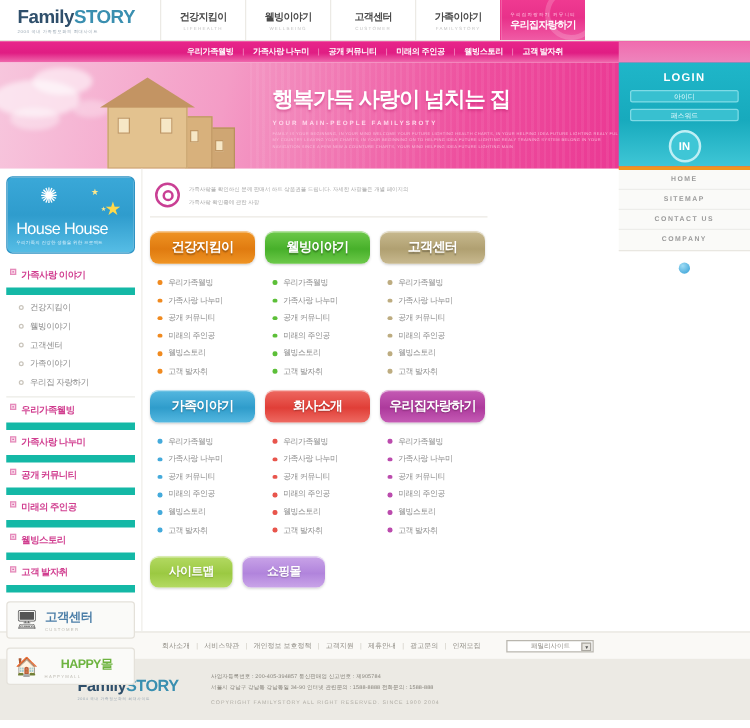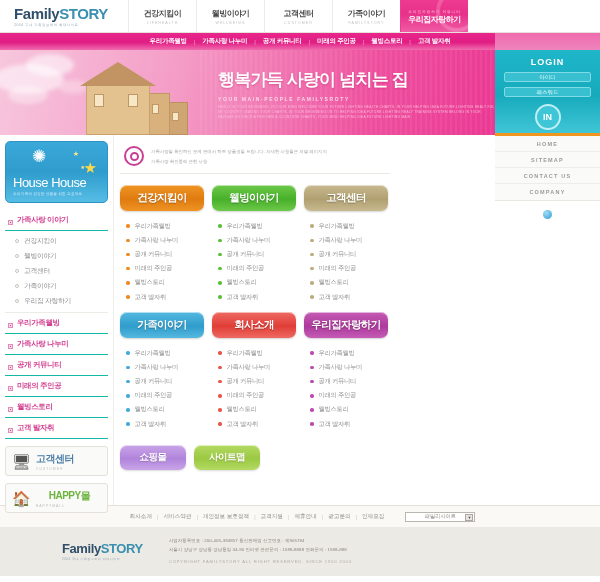--- a/index.html
+++ b/index.html
@@ -112,22 +112,22 @@
   }
   .hb-flower{position:absolute; left:26px; top:6px; color:#fff; font-size:17px; line-height:1;}
   .hb-star-lg{position:absolute; right:10px; top:18px; color:#ffd94a; font-size:15px; line-height:1;}
   .hb-star-sm{position:absolute; right:28px; top:8px; color:#ffe88a; font-size:7px;}
   .hb-star-xs{position:absolute; right:22px; top:22px; color:#ffe88a; font-size:5px;}
   .hb-title{font-size:13px; color:#fff; letter-spacing:-0.5px; line-height:1;}
   .hb-sub{font-size:3.6px; color:#d5eefb; margin-top:3px; letter-spacing:0.2px;}
 
   .menu { margin-top:7px; }
   .menu-item {
-    border-bottom:1px solid #14b8a6; padding:5px 2px 5px 3px;
-    display:flex; align-items:flex-end; gap:4px; cursor:pointer;
+    border-bottom:6px solid #14b8a6; padding:5px 2px 5px 3px;
+    display:flex; align-items:flex-start; gap:4px; cursor:pointer;
   }
   .m-sq { width:5px;height:5px; background:#f7d9e8; border:1px solid #e58bbb; display:inline-block; }
   .m-sq i{display:block;width:1px;height:1px;background:#d6459a;margin:1px auto;}
   .menu-label { font-size:7.5px; font-weight:bold; color:#d13f90; letter-spacing:-0.4px; }
   .submenu { padding:2px 0 4px 0; }
   .sub-item { display:flex; align-items:center; gap:5px; padding:2.5px 0 2.5px 10px; cursor:pointer;}
   .dot-o { width:4px;height:4px;border:1px solid #c9c4bb; border-radius:50%; }
   .sub-label { font-size:6.8px; color:#8c8c8c; letter-spacing:-0.3px; }
   .sub-divider{ border-bottom:1px solid #ecebe6; }
 
@@ -583,22 +583,22 @@
               </div>
             <div class="li">
                 <span class="bullet b5" style="background: rgb(187, 75, 173);"></span>
                 <span class="li-label">고객 발자취</span>
               </div>
           </div>
         </div>
       </div>
 
       <div class="small-btns">
+        <div class="sm-btn" id="sb0" style="background: linear-gradient(rgb(180, 218, 99) 0%, rgb(155, 201, 66) 55%, rgb(180, 218, 99) 100%);">사이트맵</div>
         <div class="sm-btn" id="sb1" style="background: linear-gradient(rgb(201, 164, 232) 0%, rgb(177, 132, 220) 55%, rgb(201, 164, 232) 100%);">쇼핑몰</div>
-        <div class="sm-btn" id="sb0" style="background: linear-gradient(rgb(180, 218, 99) 0%, rgb(155, 201, 66) 55%, rgb(180, 218, 99) 100%);">사이트맵</div>
       </div>
     </div>
 
     <div class="rside">
       <div class="login-box">
         <div class="login-title">LOGIN</div>
         <div class="login-field">아이디</div>
         <div class="login-field">패스워드</div>
         <div class="login-in">IN</div>
       </div>

